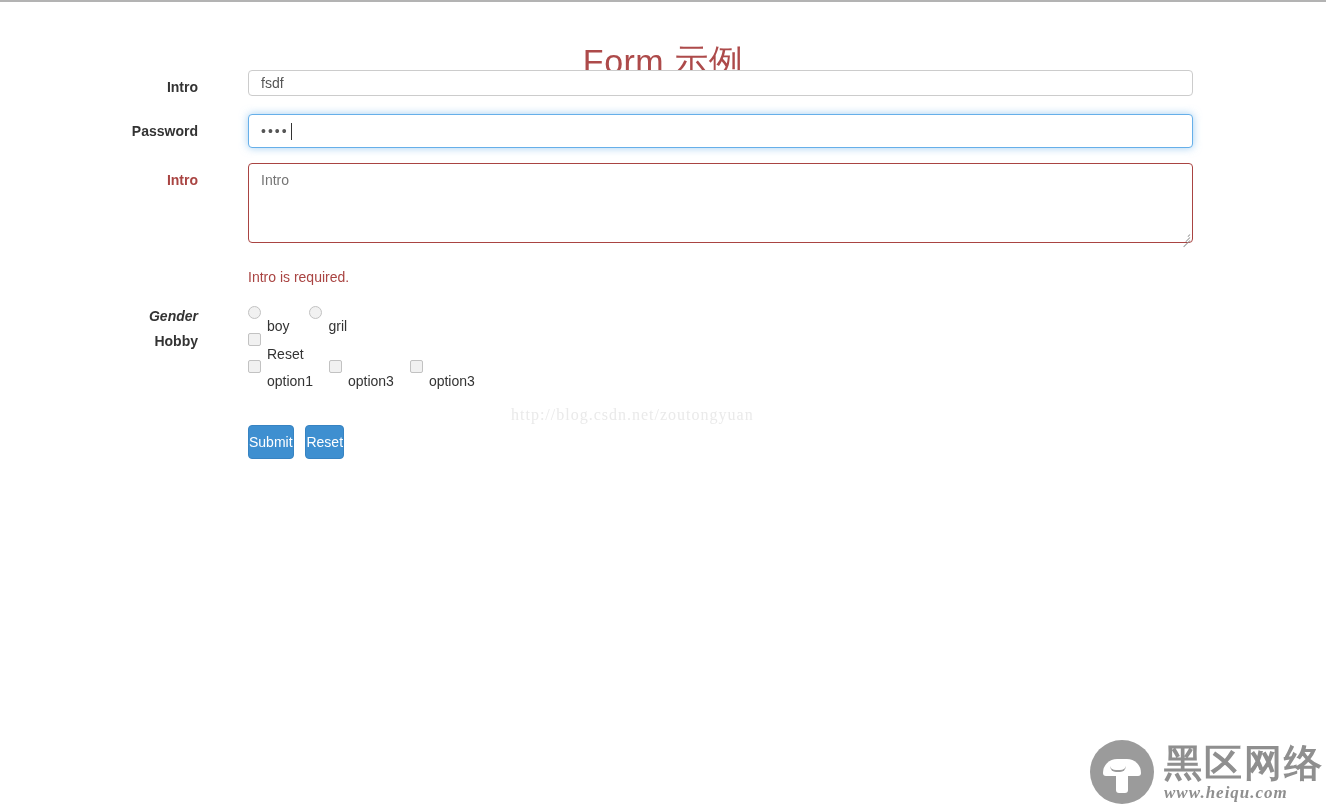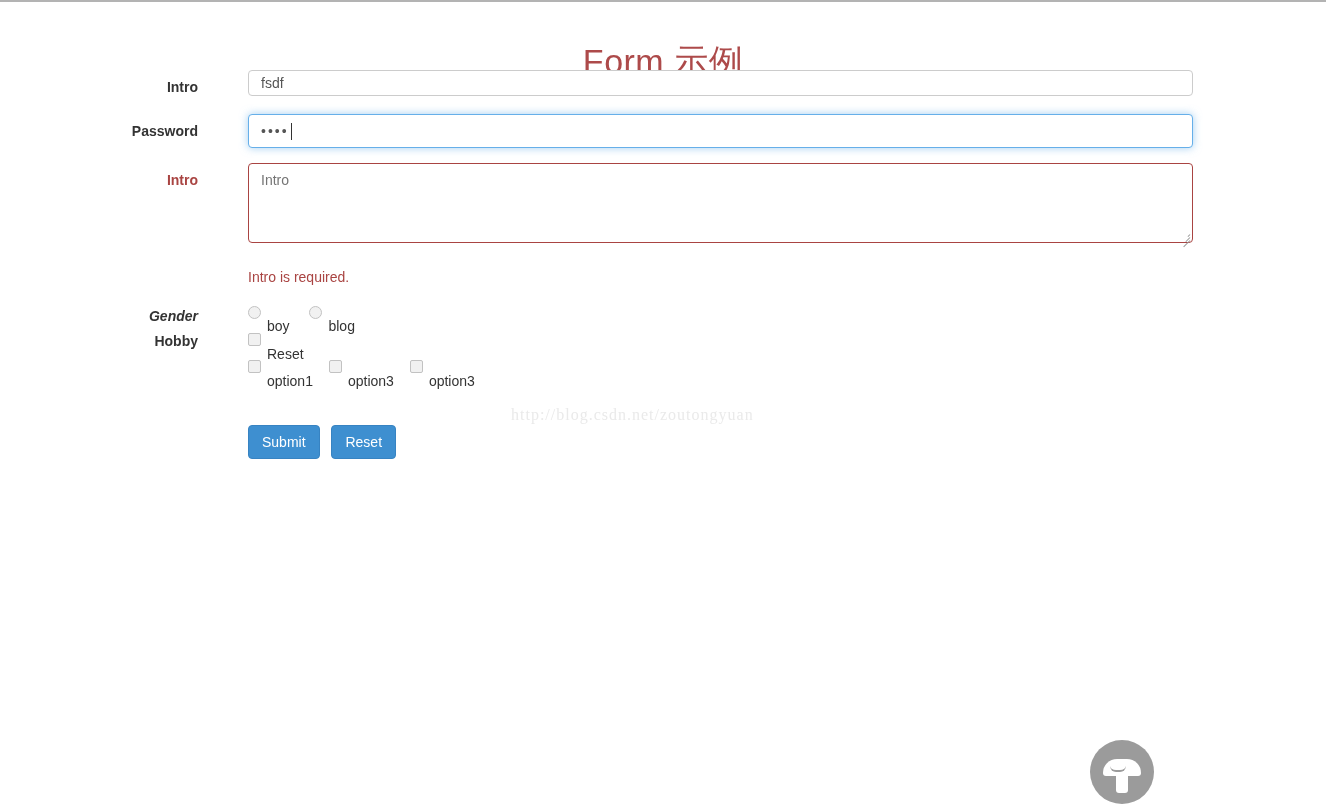--- a/index.html
+++ b/index.html
@@ -218,21 +218,21 @@
     width: 0; height: 0;
     border-left: 5px solid transparent;
     border-right: 5px solid transparent;
   }
   .sel-arrow.up { top: 5px; border-bottom: 6px solid #9a9a9a; }
   .sel-arrow.down { bottom: 5px; border-top: 6px solid #9a9a9a; }
 
   .btn {
     display: inline-block;
     box-sizing: border-box;
-    padding: 6px 13px;
+    padding: 6px 0;
     font-size: 14px;
     font-family: "Liberation Sans", sans-serif;
     line-height: 20px;
     color: #ffffff;
     background: #3e8fd0;
     border: 1px solid #3783c2;
     border-radius: 4px;
     cursor: pointer;
     margin-right: 8px;
   }
@@ -345,21 +345,21 @@
 
   <div class="form-row" style="height:42px;">
     <label class="ctl-label" style="top:18px;font-style:italic;">Gender</label>
     <div class="field" style="top:0;">
       <span class="opt-inline">
         <span class="radio-box"></span>
         <span class="opt-text">boy</span>
       </span>
       <span class="opt-inline">
         <span class="radio-box"></span>
-        <span class="opt-text">blog</span>
+        <span class="opt-text">gril</span>
       </span>
     </div>
   </div>
 
   <div class="form-row" style="height:95px;">
     <label class="ctl-label" style="top:1px;">Hobby</label>
     <div class="field" style="top:-4px;">
       <div class="opt-block">
         <span class="check-box"></span>
         <span class="opt-text">Reset</span>
@@ -392,13 +392,17 @@
 </div>
 
 <div class="wm-url">http://blog.csdn.net/zoutongyuan</div>
 
 <div class="wm-logo">
   <div class="wm-circle">
     <span class="wm-cap"></span>
     <span class="wm-gill"></span>
     <span class="wm-stem"></span>
   </div>
+  <div class="wm-text">
+    <div class="wm-cn">黑区网络</div>
+    <div class="wm-en">www.heiqu.com</div>
+  </div>
 </div>
 
 </body></html>

